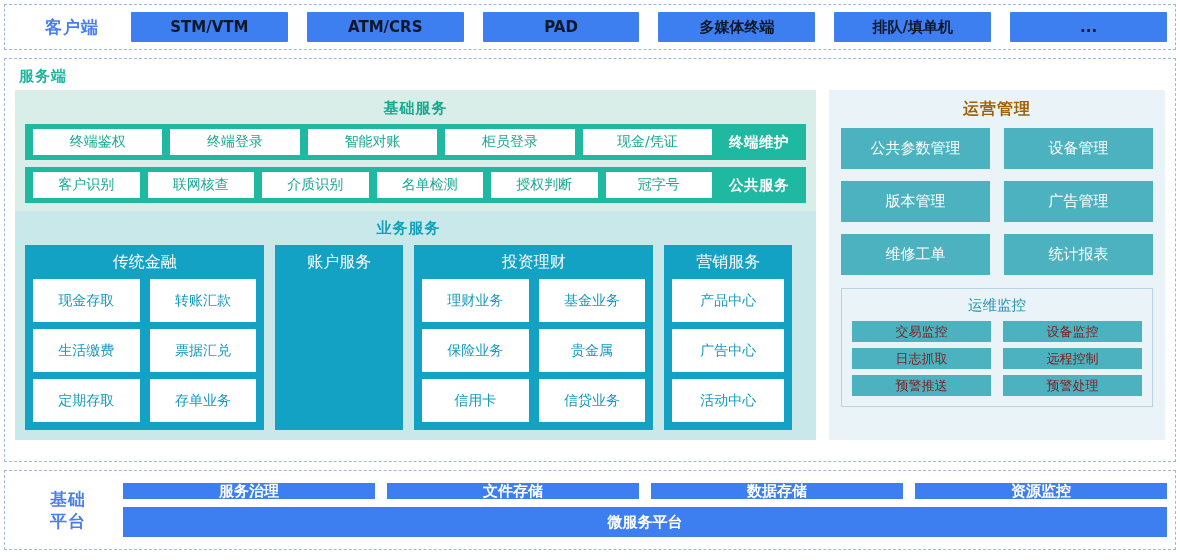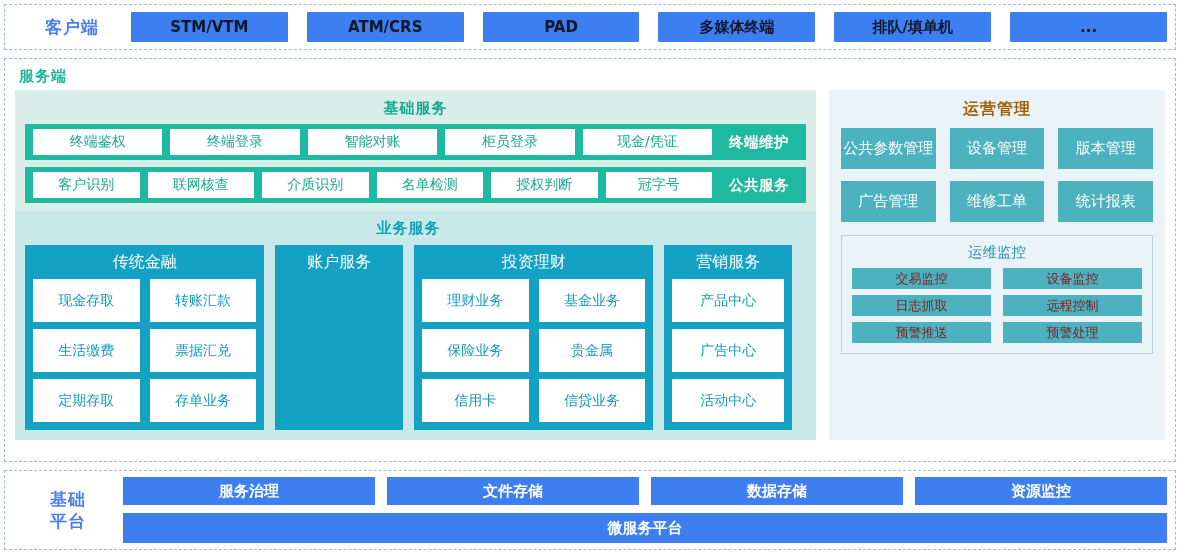--- a/index.html
+++ b/index.html
@@ -164,21 +164,21 @@
   .ops-title{
     text-align:center;
     color:#a16207;
     font-weight:bold;
     font-size:16px;
     letter-spacing:1px;
     padding:3px 0 8px 0;
   }
   .ops-grid{
     display:grid;
-    grid-template-columns:1fr 1fr 1fr;
+    grid-template-columns:1fr 1fr;
     gap:12px 14px;
   }
   .ops-item{
     background:#4cb2c0;
     color:#ffffff;
     font-size:15px;
     height:41px;
     display:flex;align-items:center;justify-content:center;
   }
   .mon-box{
@@ -220,21 +220,21 @@
     color:#4a7ef0;
     font-weight:bold;
     font-size:17px;
     line-height:22px;
     letter-spacing:1px;
   }
   .plat-right{flex:1;display:flex;flex-direction:column;gap:8px;}
   .plat-row{display:flex;gap:12px;}
   .plat-box{
     flex:1 1 0;
-    height:28px;
+    height:16px;
     background:#3d7ef0;
     color:#ffffff;
     font-size:15px;
     font-weight:bold;
     display:flex;align-items:center;justify-content:center;
   }
   .plat-full{
     height:30px;
     background:#3d7ef0;
     color:#ffffff;

